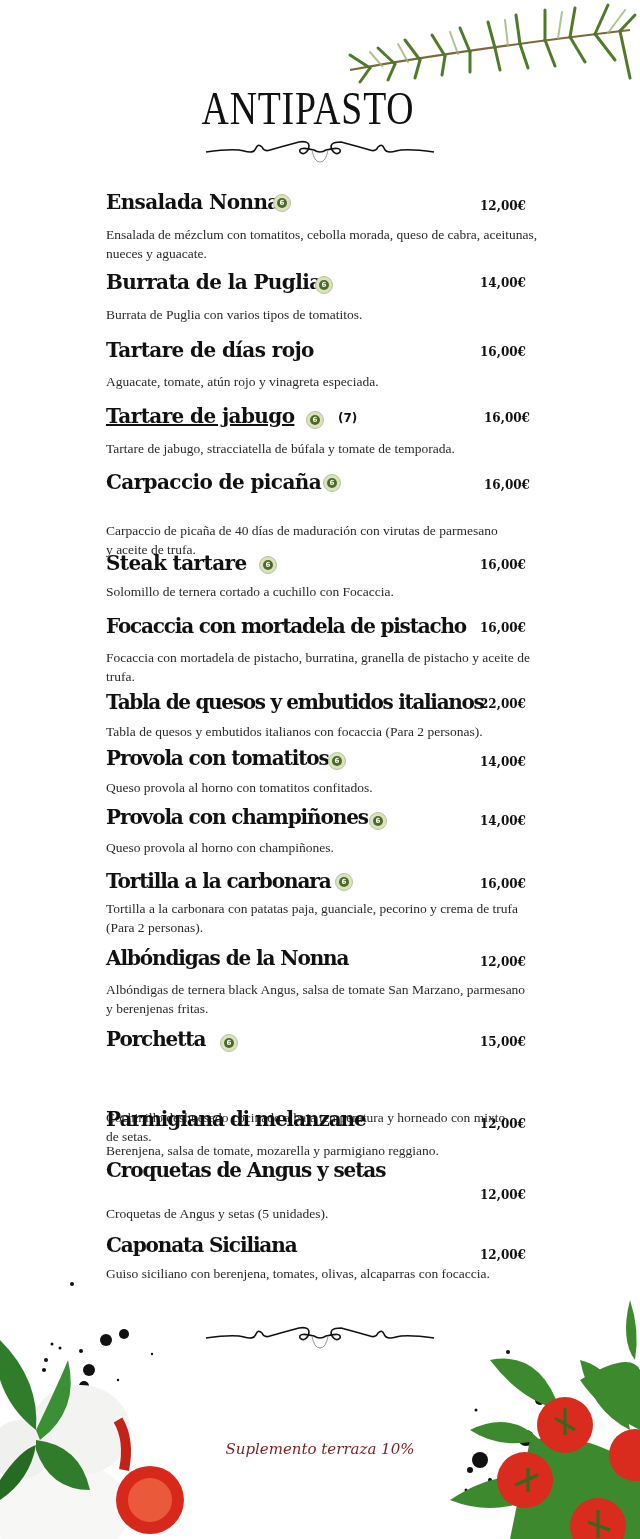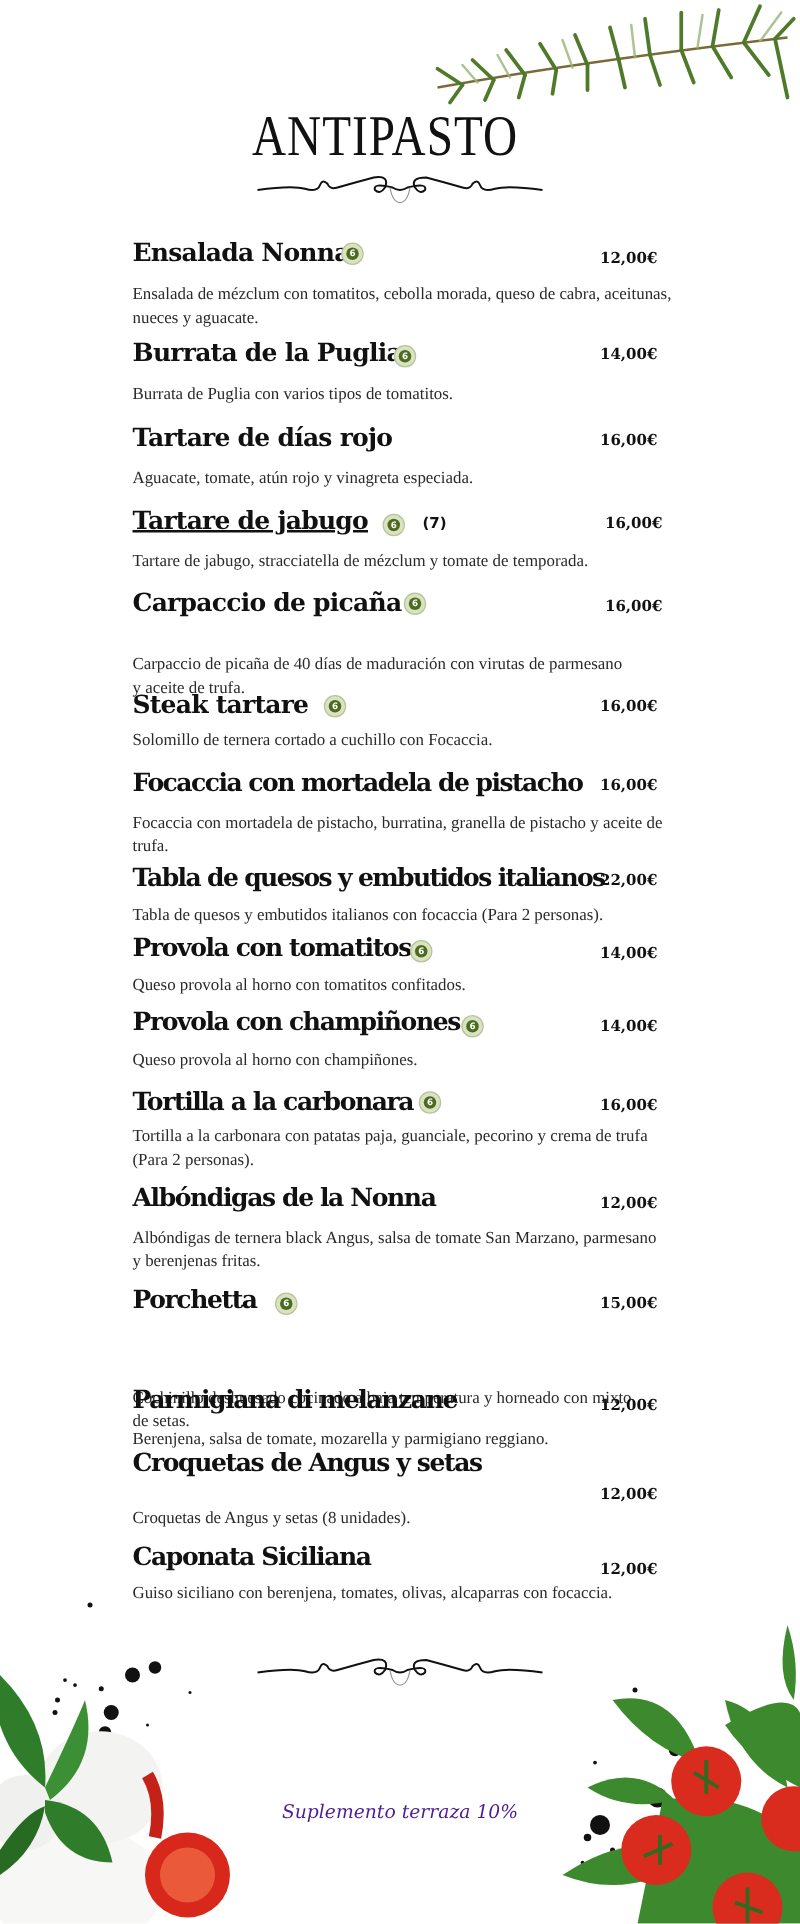--- a/index.html
+++ b/index.html
@@ -5,21 +5,21 @@
   html, body { margin:0; padding:0; }
   body { width:640px; height:1539px; background:#ffffff; position:relative; overflow:hidden; font-family:"DejaVu Serif", serif; color:#1a1a1a; }
   .title { position:absolute; left:0; width:616px; top:82px; text-align:center; font-family:"Liberation Serif", serif; font-size:46px; font-weight:normal; letter-spacing:1px; color:#111; transform:scaleX(0.82); transform-origin:308px 0; }
   .flourish { position:absolute; left:204px; width:232px; height:30px; }
   .item-name { position:absolute; left:106px; font-family:"DejaVu Serif", serif; font-weight:bold; font-size:20px; color:#111; letter-spacing:-0.6px; white-space:nowrap; }
   .item-price { position:absolute; font-family:"DejaVu Serif", serif; font-weight:bold; font-size:12px; color:#111; white-space:nowrap; }
   .item-desc { position:absolute; left:106px; width:440px; font-family:"Liberation Serif", serif; font-size:13.5px; line-height:19px; color:#2a2a2a; }
   .badge { position:absolute; width:18px; height:18px; border-radius:50%; background:#d9e2c2; border:1px solid #b7c59a; box-sizing:border-box; display:flex; align-items:center; justify-content:center; }
   .badge .inner { width:10px; height:10px; border-radius:50%; background:#4d6b1f; color:#fff; font-size:7px; line-height:10px; text-align:center; font-family:"DejaVu Sans", sans-serif; font-weight:bold; }
   .allergen { position:absolute; font-family:"DejaVu Sans", sans-serif; font-size:12px; font-weight:bold; color:#111; }
-  .footer-note { position:absolute; left:0; width:640px; top:1440px; text-align:center; font-family:"DejaVu Serif", serif; font-style:italic; font-size:15px; color:#4c1d95; }
+  .footer-note { position:absolute; left:0; width:640px; top:1440px; text-align:center; font-family:"DejaVu Serif", serif; font-style:italic; font-size:15px; color:#7f1d1d; }
   .deco { position:absolute; }
 </style>
 </head>
 <body>
 
 <svg class="deco" style="left:340px;top:0;" width="300" height="100" viewBox="0 0 300 100">
   <path d="M10 70 Q120 50 290 30" stroke="#7a6a3a" stroke-width="2" fill="none"></path>
   <g stroke="#4f7a2a" stroke-width="3" stroke-linecap="round">
     <line x1="30" y1="68" x2="10" y2="55"></line>
       <line x1="30" y1="68" x2="20" y2="82"></line>
@@ -85,21 +85,21 @@
   <div class="item-desc" style="top:372px;">Aguacate, tomate, atún rojo y vinagreta especiada.</div>
 </div>
 
 <div>
   <div class="item-name" style="top:404px;text-decoration:underline;">Tartare de jabugo</div>
   <div class="badge" style="left:306px;top:411px;">
       <div class="inner">6</div>
     </div>
   <div class="allergen" style="left:338px;top:411px;">(7)</div>
   <div class="item-price" style="left:484px;top:411px;">16,00€</div>
-  <div class="item-desc" style="top:439px;">Tartare de jabugo, stracciatella de mézclum y tomate de temporada.</div>
+  <div class="item-desc" style="top:439px;">Tartare de jabugo, stracciatella de búfala y tomate de temporada.</div>
 </div>
 
 <div>
   <div class="item-name" style="top:470px;">Carpaccio de picaña</div>
   <div class="badge" style="left:323px;top:474px;">
       <div class="inner">6</div>
     </div>
   <div class="item-price" style="left:484px;top:478px;">16,00€</div>
   <div class="item-desc" style="top:502px;width:400px;margin-top:19px;">Carpaccio de picaña de 40 días de maduración con virutas de parmesano y aceite de trufa.</div>
 </div>
@@ -169,21 +169,21 @@
 
 <div>
   <div class="item-name" style="top:1107px;letter-spacing:-1.1px;">Parmigiana di melanzane</div>
   <div class="item-price" style="left:480px;top:1117px;">12,00€</div>
   <div class="item-desc" style="top:1141px;">Berenjena, salsa de tomate, mozarella y parmigiano reggiano.</div>
 </div>
 
 <div>
   <div class="item-name" style="top:1125px;letter-spacing:-1.1px;margin-top:33px;">Croquetas de Angus y setas</div>
   <div class="item-price" style="left:480px;top:1188px;">12,00€</div>
-  <div class="item-desc" style="top:1204px;">Croquetas de Angus y setas (8 unidades).</div>
+  <div class="item-desc" style="top:1204px;">Croquetas de Angus y setas (5 unidades).</div>
 </div>
 
 <div>
   <div class="item-name" style="top:1233px;letter-spacing:-1.1px;">Caponata Siciliana</div>
   <div class="item-price" style="left:480px;top:1248px;">12,00€</div>
   <div class="item-desc" style="top:1264px;width:400px;">Guiso siciliano con berenjena, tomates, olivas, alcaparras con focaccia.</div>
 </div>
 
 <svg class="flourish" style="top:1320px;" viewBox="0 0 232 30">
   <path d="M2 18 Q30 14 40 17 Q50 20 52 14 Q54 9 58 13 Q60 18 66 16 Q80 12 95 8 Q108 6 104 16 Q100 22 96 18 Q94 12 110 16 Q116 20 122 16 Q138 12 136 18 Q132 22 128 16 Q124 8 137 8 Q152 12 166 16 Q172 18 174 13 Q178 9 180 14 Q182 20 192 17 Q202 14 230 18" stroke="#111" stroke-width="1.6" fill="none"></path>

